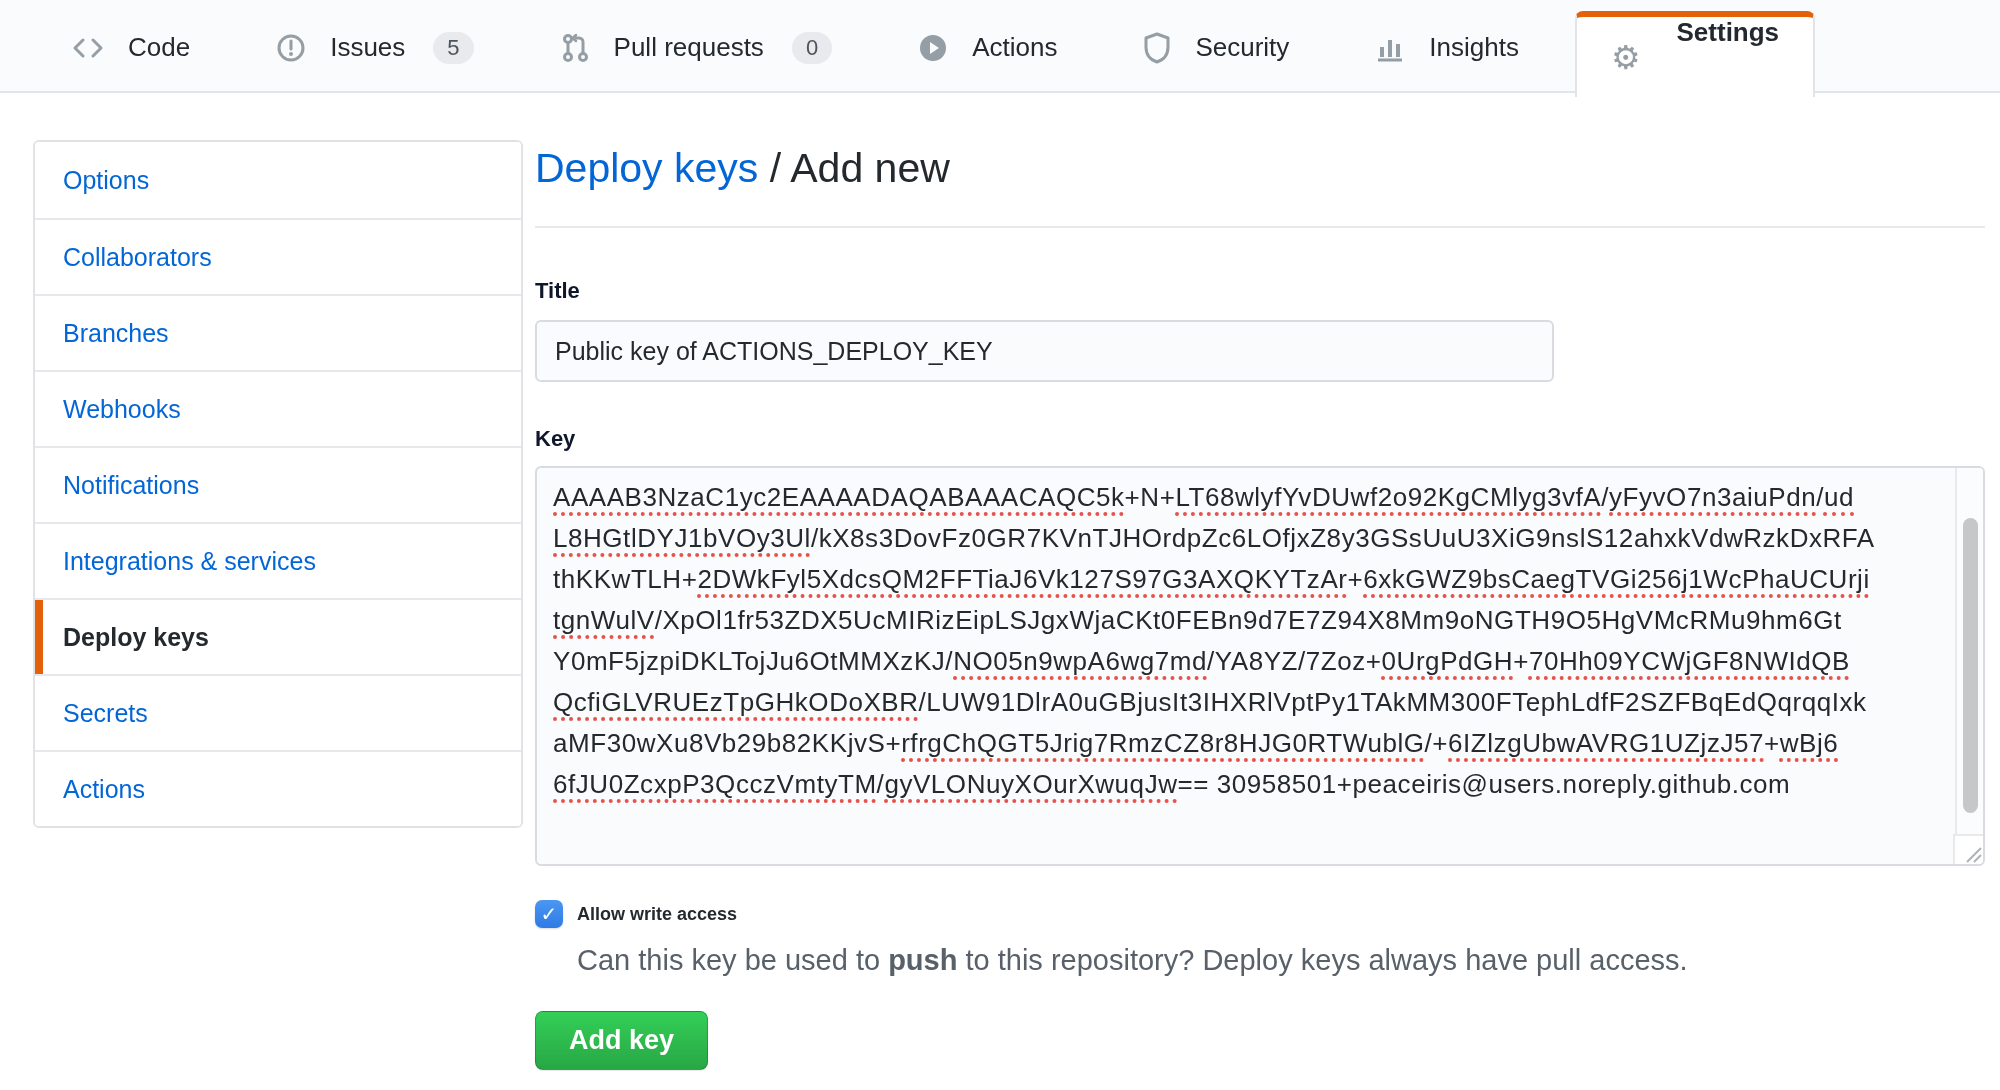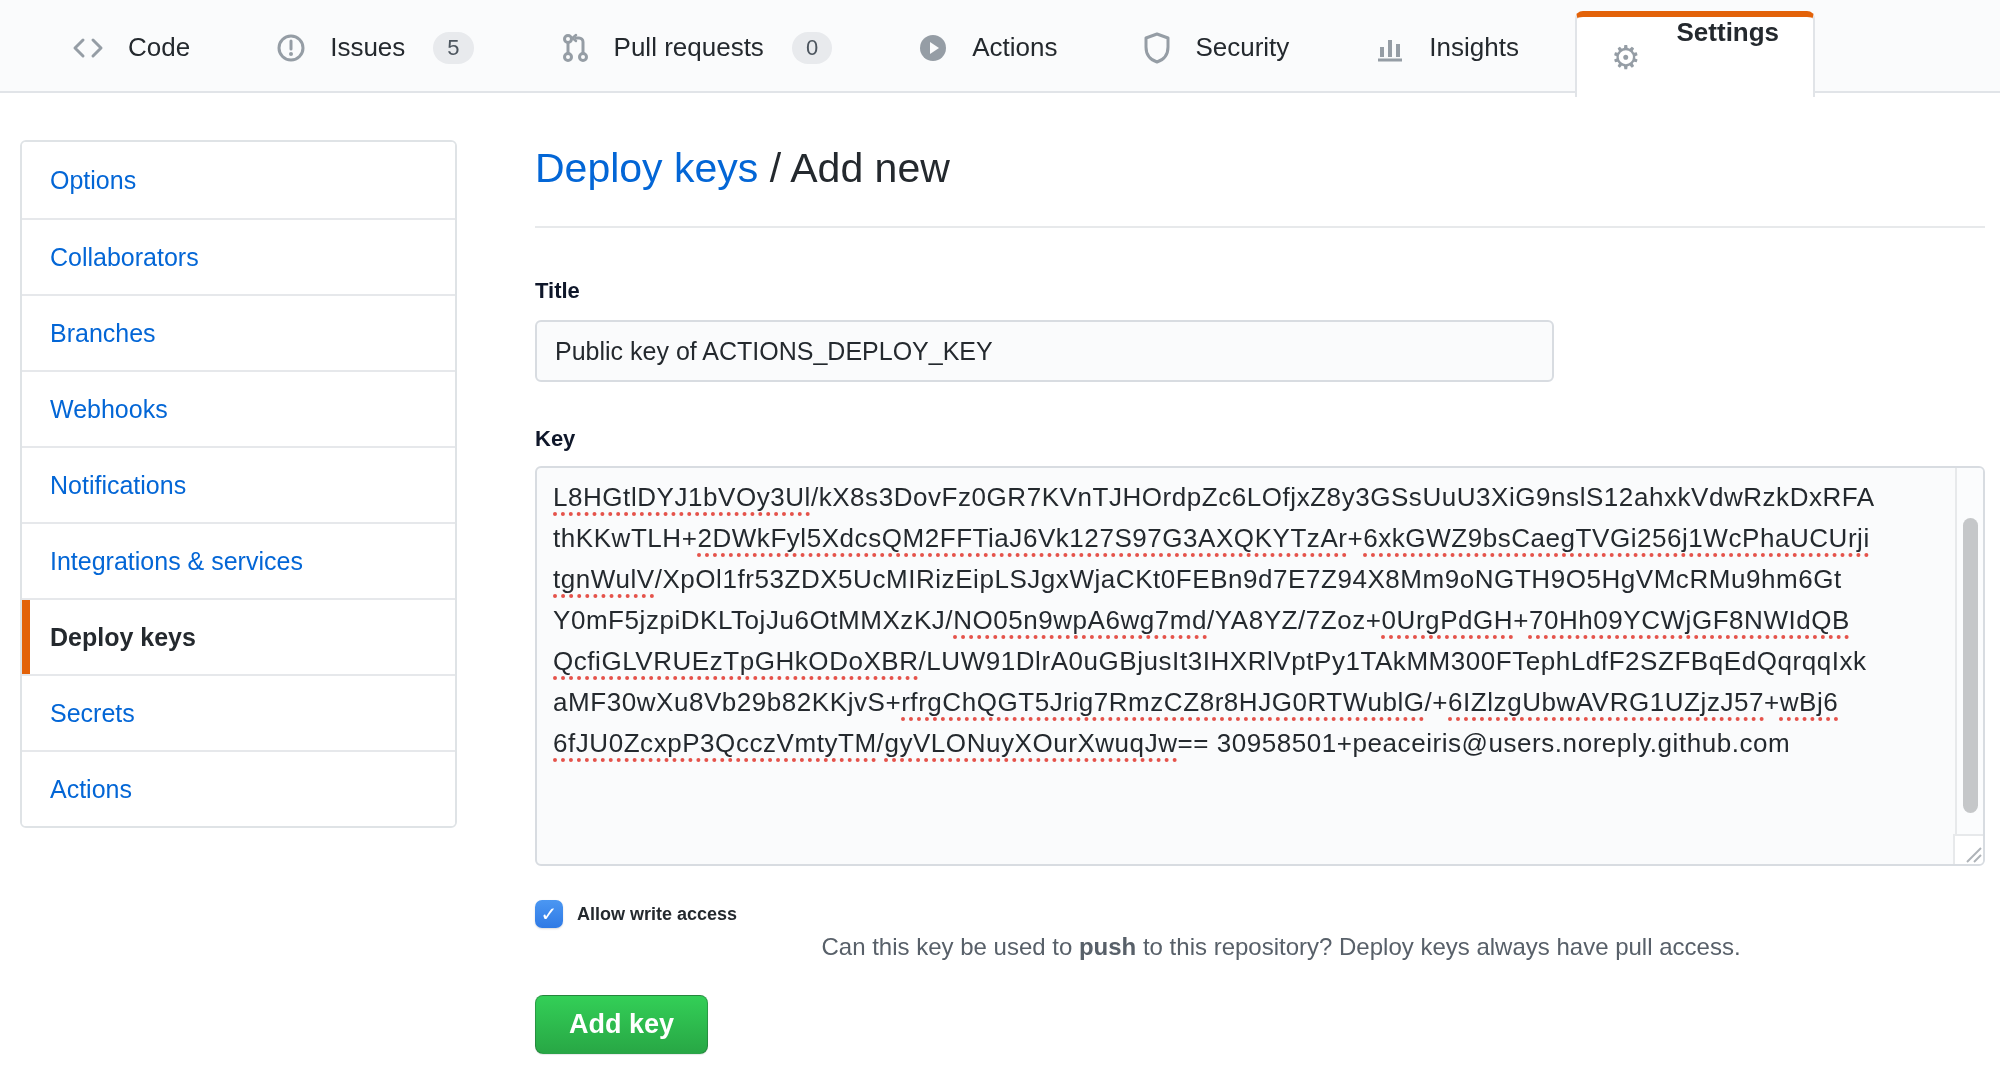--- a/index.html
+++ b/index.html
@@ -8,21 +8,21 @@
   
   .navbar { position:absolute; top:0; left:0; width:2000px; height:93px; background:#fafbfc; border-bottom:2px solid #e1e4e8; }
   .tabs { position:absolute; left:42px; top:0; height:95px; display:flex; align-items:center; }
   .tab { display:flex; gap:24px; padding:0 30px; margin-right:26px; font-size:26px; color:#24292e; cursor:pointer; white-space:nowrap; }
   .tab .ticon { display:flex; align-items:center; color:#959da5; }
   .badge { background:#e8eaed; color:#4c555e; border-radius:24px; font-size:22px; padding:3px 14px; margin-left:4px; }
   .tab.active { align-self:flex-end; height:86px; background:#fff; border:2px solid #e1e4e8; border-bottom:none; border-top:6px solid #e36209; border-radius:8px 8px 0 0; margin-bottom:-2px; font-weight:700; padding:0 34px; }
   .gear-glyph { font-family:"DejaVu Sans", sans-serif; font-size:33px; color:#24292e; line-height:1; }
 
   
-  .sidebar { position:absolute; left:20px; top:140px; width:437px; background:#fff; border:2px solid #dfe3e6; border-radius:6px; overflow:hidden; }
+  .sidebar { position:absolute; left:33px; top:140px; width:490px; background:#fff; border:2px solid #dfe3e6; border-radius:6px; overflow:hidden; }
   .side-item { height:76px; display:flex; align-items:center; padding:0 28px; font-size:25px; color:#0366d6; cursor:pointer; border-top:2px solid #e6e8eb; background:#fff; }
   .side-item:first-child { border-top:none; }
   .side-item.active { color:#24292e; font-weight:700; box-shadow: inset 8px 0 0 0 #e36209; }
 
   
   .main { position:absolute; left:535px; top:142px; width:1450px; }
   .page-head { font-size:41px; font-weight:400; line-height:52px; padding-bottom:32px; border-bottom:2px solid #e7e9eb; }
   .page-head .crumb-link { color:#0366d6; cursor:pointer; }
   .field-label { margin-top:50px; font-size:22px; font-weight:700; color:#0f172a; }
   .title-input { margin-top:16px; width:1019px; height:62px; background:#fafbfc; border:2px solid #d8dce1; border-radius:6px; font-size:25px; color:#24292e; padding:0 18px; font-family:"Liberation Sans", sans-serif; outline:none; }
@@ -34,21 +34,21 @@
   .miss { text-decoration:underline; text-decoration-style:dotted; text-decoration-color:#e5534b; text-decoration-thickness:4px; text-underline-offset:6px; }
   .key-scrollbar { position:absolute; top:0; right:0; bottom:30px; width:28px; border-left:2px solid #e7e9eb; background:#fbfcfd; }
   .key-scroll-thumb { position:absolute; left:6px; top:50px; width:15px; height:295px; background:#c5c7c9; border-radius:8px; cursor:pointer; }
   .key-resize { position:absolute; right:0; bottom:0; width:30px; height:30px; border-left:2px solid #e7e9eb; border-top:2px solid #e7e9eb; background:#fff; cursor:nwse-resize; display:flex; align-items:flex-end; justify-content:flex-end; }
 
   
   .check-row { margin-top:34px; display:flex; align-items:center; }
   .checkbox { width:28px; height:28px; border-radius:7px; background:linear-gradient(180deg,#4b97f2,#2f7ae5); display:flex; align-items:center; justify-content:center; cursor:pointer; box-shadow:0 1px 2px rgba(0,0,0,.15); }
   .checkbox .check-glyph { color:#fff; font-size:20px; font-weight:700; font-family:"DejaVu Sans", sans-serif; line-height:1; }
   .check-label { margin-left:14px; font-size:18px; font-weight:700; color:#24292e; cursor:pointer; }
-  .check-desc { margin-top:5px; margin-left:42px; font-size:24px; color:#586069;text-align:center; }
+  .check-desc { margin-top:16px; margin-left:42px; font-size:29px; color:#586069; }
   .check-desc b { font-weight:700; }
 
   
   .add-key-btn { margin-top:34px; display:inline-block; background:linear-gradient(180deg,#33cf57,#28a745); color:#fff; font-size:27px; font-weight:700; font-family:"Liberation Sans", sans-serif; padding:13px 33px; border:1px solid rgba(27,31,35,.25); border-radius:8px; cursor:pointer; box-shadow:0 1px 1px rgba(27,31,35,.1); }
 </style>
 </head>
 <body>
 
 <div class="navbar">
   <div class="tabs">
@@ -145,20 +145,21 @@
   <div class="page-head">
     <span class="crumb-link">Deploy keys</span><span> / </span><span>Add new</span>
   </div>
 
   <div class="field-label">Title</div>
   <input class="title-input" type="text" value="Public key of ACTIONS_DEPLOY_KEY" style="">
 
   <div class="field-label key-label">Key</div>
   <div class="key-box">
     <div class="key-text">
+        <div class="key-line"><span class="miss">AAAAB3NzaC1yc2EAAAADAQABAAACAQC5k</span><span>+N+</span><span class="miss">LT68wlyfYvDUwf2o92KgCMlyg3vfA</span><span>/</span><span class="miss">yFyvO7n3aiuPdn</span><span>/</span><span class="miss">ud</span></div>
         <div class="key-line"><span class="miss">L8HGtlDYJ1bVOy3Ul</span><span>/kX8s3DovFz0GR7KVnTJHOrdpZc6LOfjxZ8y3GSsUuU3XiG9nslS12ahxkVdwRzkDxRFA</span></div>
         <div class="key-line"><span>thKKwTLH+</span><span class="miss">2DWkFyl5XdcsQM2FFTiaJ6Vk127S97G3AXQKYTzAr</span><span>+</span><span class="miss">6xkGWZ9bsCaegTVGi256j1WcPhaUCUrji</span></div>
         <div class="key-line"><span class="miss">tgnWulV</span><span>/XpOl1fr53ZDX5UcMIRizEipLSJgxWjaCKt0FEBn9d7E7Z94X8Mm9oNGTH9O5HgVMcRMu9hm6Gt</span></div>
         <div class="key-line"><span>Y0mF5jzpiDKLTojJu6OtMMXzKJ/</span><span class="miss">NO05n9wpA6wg7md</span><span>/YA8YZ/7Zoz+</span><span class="miss">0UrgPdGH</span><span>+</span><span class="miss">70Hh09YCWjGF8NWIdQB</span></div>
         <div class="key-line"><span class="miss">QcfiGLVRUEzTpGHkODoXBR</span><span>/LUW91DlrA0uGBjusIt3IHXRlVptPy1TAkMM300FTephLdfF2SZFBqEdQqrqqIxk</span></div>
         <div class="key-line"><span>aMF30wXu8Vb29b82KKjvS+</span><span class="miss">rfrgChQGT5Jrig7RmzCZ8r8HJG0RTWublG</span><span>/+</span><span class="miss">6IZlzgUbwAVRG1UZjzJ57</span><span>+</span><span class="miss">wBj6</span></div>
         <div class="key-line"><span class="miss">6fJU0ZcxpP3QcczVmtyTM</span><span>/</span><span class="miss">gyVLONuyXOurXwuqJw</span><span>== 30958501+peaceiris@users.noreply.github.com</span></div>
       </div>
     <div class="key-scrollbar">
       <div class="key-scroll-thumb"></div>

